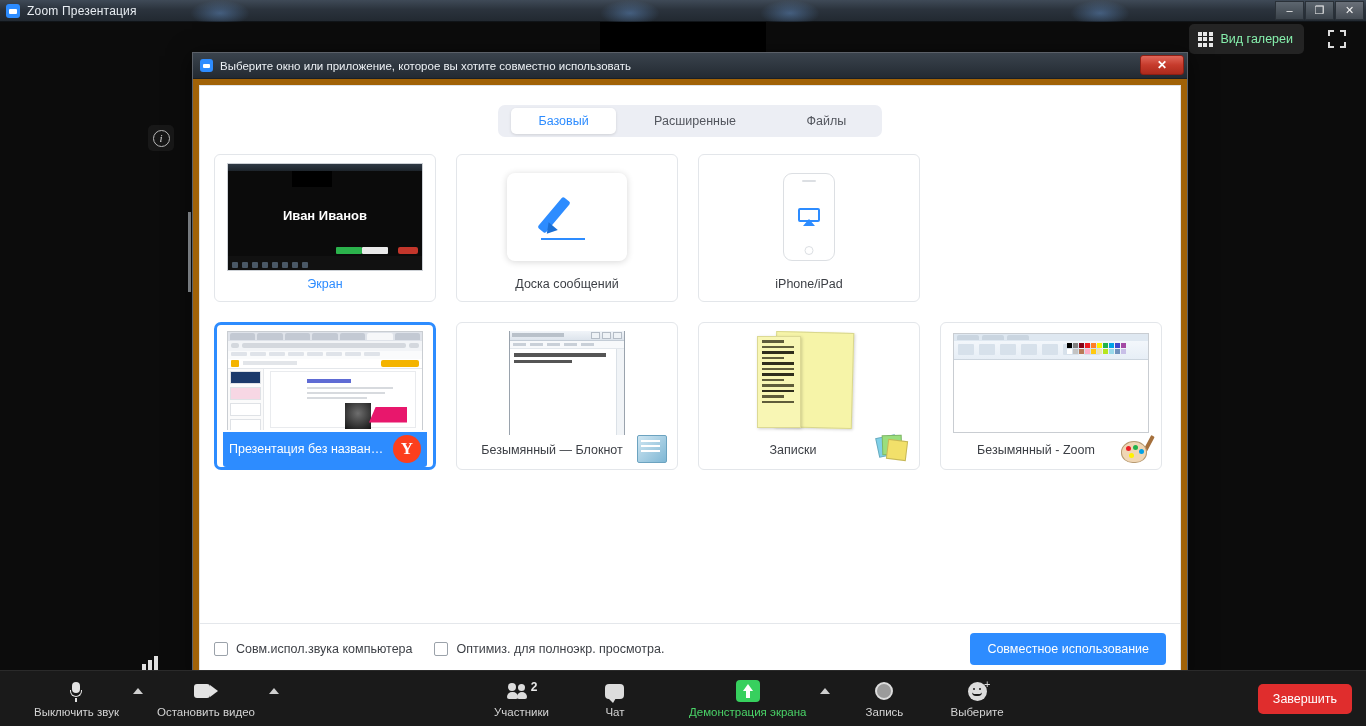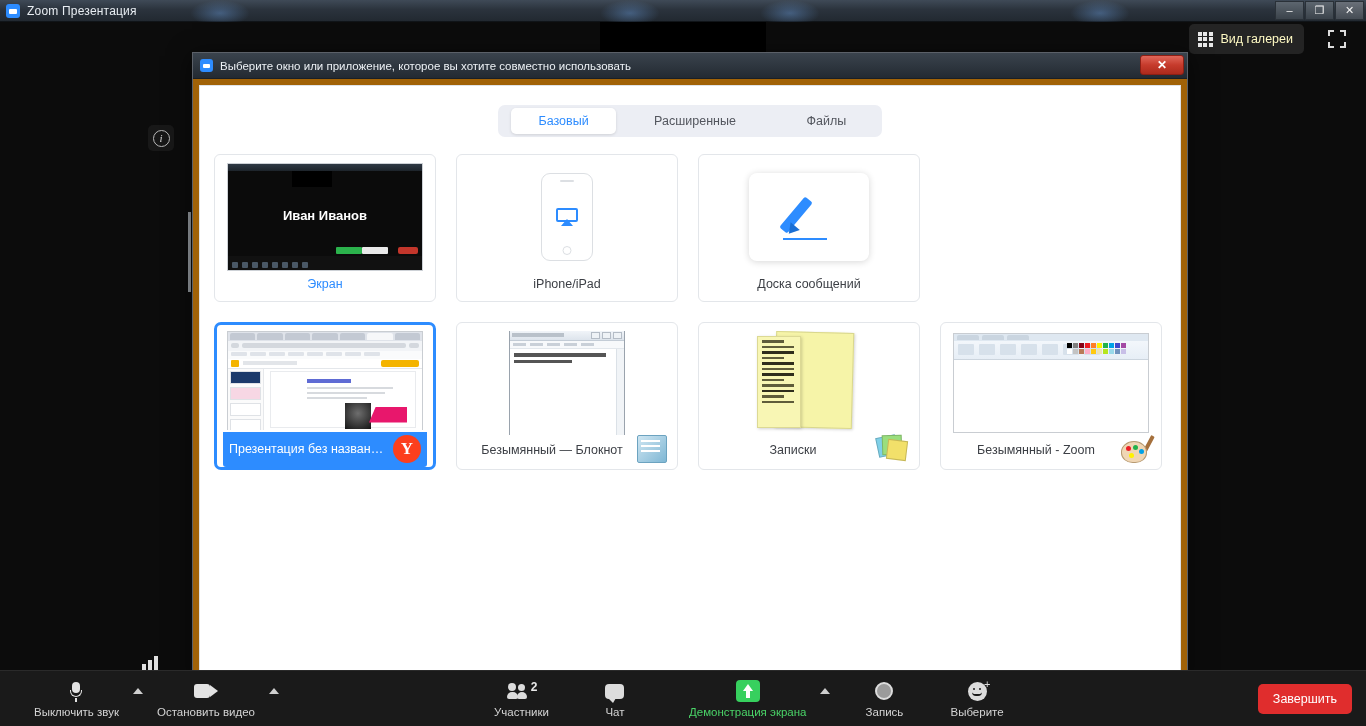--- a/index.html
+++ b/index.html
@@ -42,21 +42,21 @@
   
   .meeting-area { position: absolute; left: 0; top: 22px; width: 1366px; height: 648px; background: #0c0c0c; }
   .video-strip {
     position: absolute; left: 600px; top: 0px; width: 166px; height: 34px; background: #000;
     border-bottom: 1px solid #1a1a1a;
   }
   .gallery-ctl {
     position: absolute; right: 62px; top: 24px; height: 30px; display: flex; align-items: center;
     background: #242424; border-radius: 5px; padding: 0 11px 0 9px; gap: 8px; cursor: pointer;
   }
-  .gallery-ctl .lbl { color: #fef9c3; font-size: 12.5px; }
+  .gallery-ctl .lbl { color: #86efac; font-size: 12.5px; }
   .grid-ico { width: 15px; height: 15px; display: grid; grid-template-columns: repeat(3,1fr);
     grid-template-rows: repeat(3,1fr); gap: 1.5px; }
   .grid-ico i { background: #e9e9e9; display: block; }
   .fs-ico { position: absolute; right: 20px; top: 30px; width: 18px; height: 18px; cursor: pointer; }
   .fs-ico span { position: absolute; width: 6px; height: 6px; border: 2px solid #dcdcdc; }
   .fs-ico span:nth-child(1) { left: 0; top: 0; border-right: 0; border-bottom: 0; }
   .fs-ico span:nth-child(2) { right: 0; top: 0; border-left: 0; border-bottom: 0; }
   .fs-ico span:nth-child(3) { left: 0; bottom: 0; border-right: 0; border-top: 0; }
   .fs-ico span:nth-child(4) { right: 0; bottom: 0; border-left: 0; border-top: 0; }
 
@@ -436,43 +436,43 @@
                   <i style="left:64px"></i>
                   <i style="left:74px"></i>
               </div>
             </div>
           </div>
           <div class="caption blue">Экран</div>
         </div>
 
         <div class="card">
           <div class="thumb">
+            <div class="wb-card">
+              <div class="pen">
+                <div class="body"></div>
+                  <div class="tip"></div>
+                  <div class="line"></div>
+              </div>
+            </div>
+          </div>
+          <div class="caption">Доска сообщений</div>
+        </div>
+
+        <div class="card">
+          <div class="thumb">
             <div class="phone">
               <div class="speaker"></div>
               <div class="airplay">
                 <div class="scr"></div>
                   <div class="tri"></div>
               </div>
               <div class="home"></div>
             </div>
           </div>
           <div class="caption">iPhone/iPad</div>
-        </div>
-
-        <div class="card">
-          <div class="thumb">
-            <div class="wb-card">
-              <div class="pen">
-                <div class="body"></div>
-                  <div class="tip"></div>
-                  <div class="line"></div>
-              </div>
-            </div>
-          </div>
-          <div class="caption">Доска сообщений</div>
         </div>
 
         <div style="width:222px"></div>
 
         <div class="card selected">
           <div class="thumb">
             <div class="pres">
               <div class="tabsrow">
                   <i></i>
                   <i></i>
@@ -642,20 +642,31 @@
                 <b style="background:#fff200;left:7px;top:11px"></b>
               </span>
             </div>
           </div>
         </div>
 
       </div>
 
       <div style="flex:1"></div>
 
+      <div class="dlg-footer">
+        <label class="chk">
+          <span class="box"></span>
+          <span>Совм.испол.звука компьютера</span>
+        </label>
+        <label class="chk">
+          <span class="box"></span>
+          <span>Оптимиз. для полноэкр. просмотра.</span>
+        </label>
+        <button class="share-btn">Совместное использование</button>
+      </div>
 
     </div>
   </div>
 
   <div class="toolbar">
 
     <div class="tb-item" style="margin-left:26px">
       <span class="tb-ic">
         <span class="mic">
             <span class="cap"></span>

